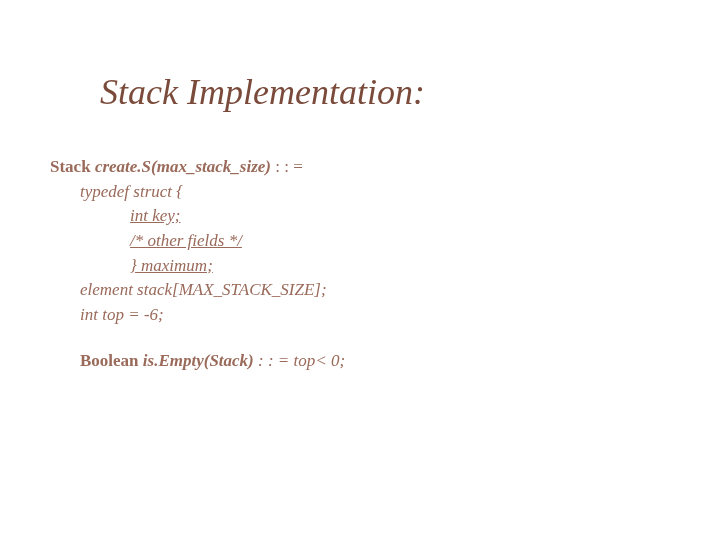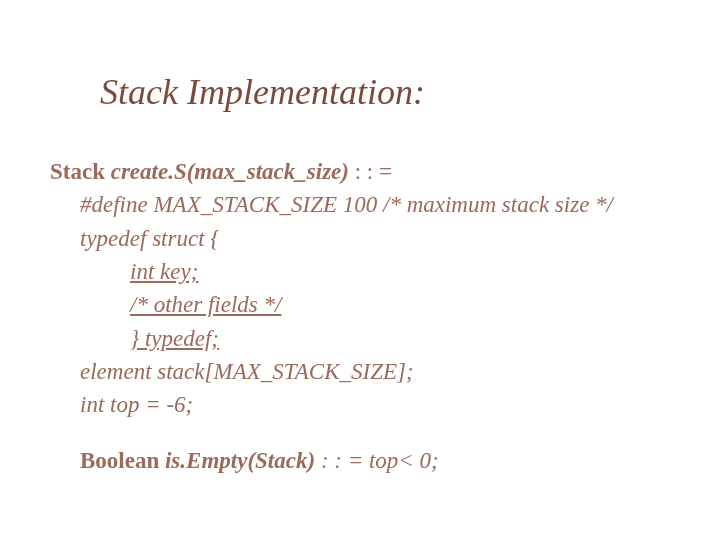--- a/index.html
+++ b/index.html
@@ -18,21 +18,21 @@
   }
   .title {
     font-size: 36px;
     font-style: italic;
     font-weight: normal;
     line-height: 1.25;
     margin: 0 0 40px 50px;
     color: #7a4a3a;
   }
   .body {
-    font-size: 23px;
+    font-size: 17px;
     line-height: 1.45;
     margin-left: 0;
   }
   .line {
     white-space: pre;
   }
   .bold { font-weight: bold; }
   .ital { font-style: italic; }
   .bolditalic { font-weight: bold; font-style: italic; }
   .indent1 { padding-left: 30px; }
@@ -42,24 +42,23 @@
 </head>
 <body>
 
 <div class="slide">
   <h1 class="title">
     <span>Stack  Implementation:</span><br>
   </h1>
 
   <div class="body">
     <div class="line"><span class="bold">Stack </span><span class="bolditalic">create.S(max_stack_size)</span><span> : : =</span></div>
-    <div class="line indent1 ital">#define MAX_STACK_SIZE 100 /* maximum stack size */</div>
     <div class="line indent1 ital">typedef struct {</div>
     <div class="line indent2 ital">int key;</div>
     <div class="line indent2 ital">/* other fields */</div>
-    <div class="line indent2 ital">} typedef;</div>
+    <div class="line indent2 ital">} maximum;</div>
     <div class="line indent1 ital">element stack[MAX_STACK_SIZE];</div>
     <div class="line indent1 ital">int top = -6;</div>
     <div class="blank"></div>
     <div class="line indent1"><span class="bold">Boolean </span><span class="bolditalic">is.Empty(Stack)</span><span class="ital"> : : = top&lt; 0;</span></div>
     <div class="blank"></div>
   </div>
 </div>
 
 </body></html>

